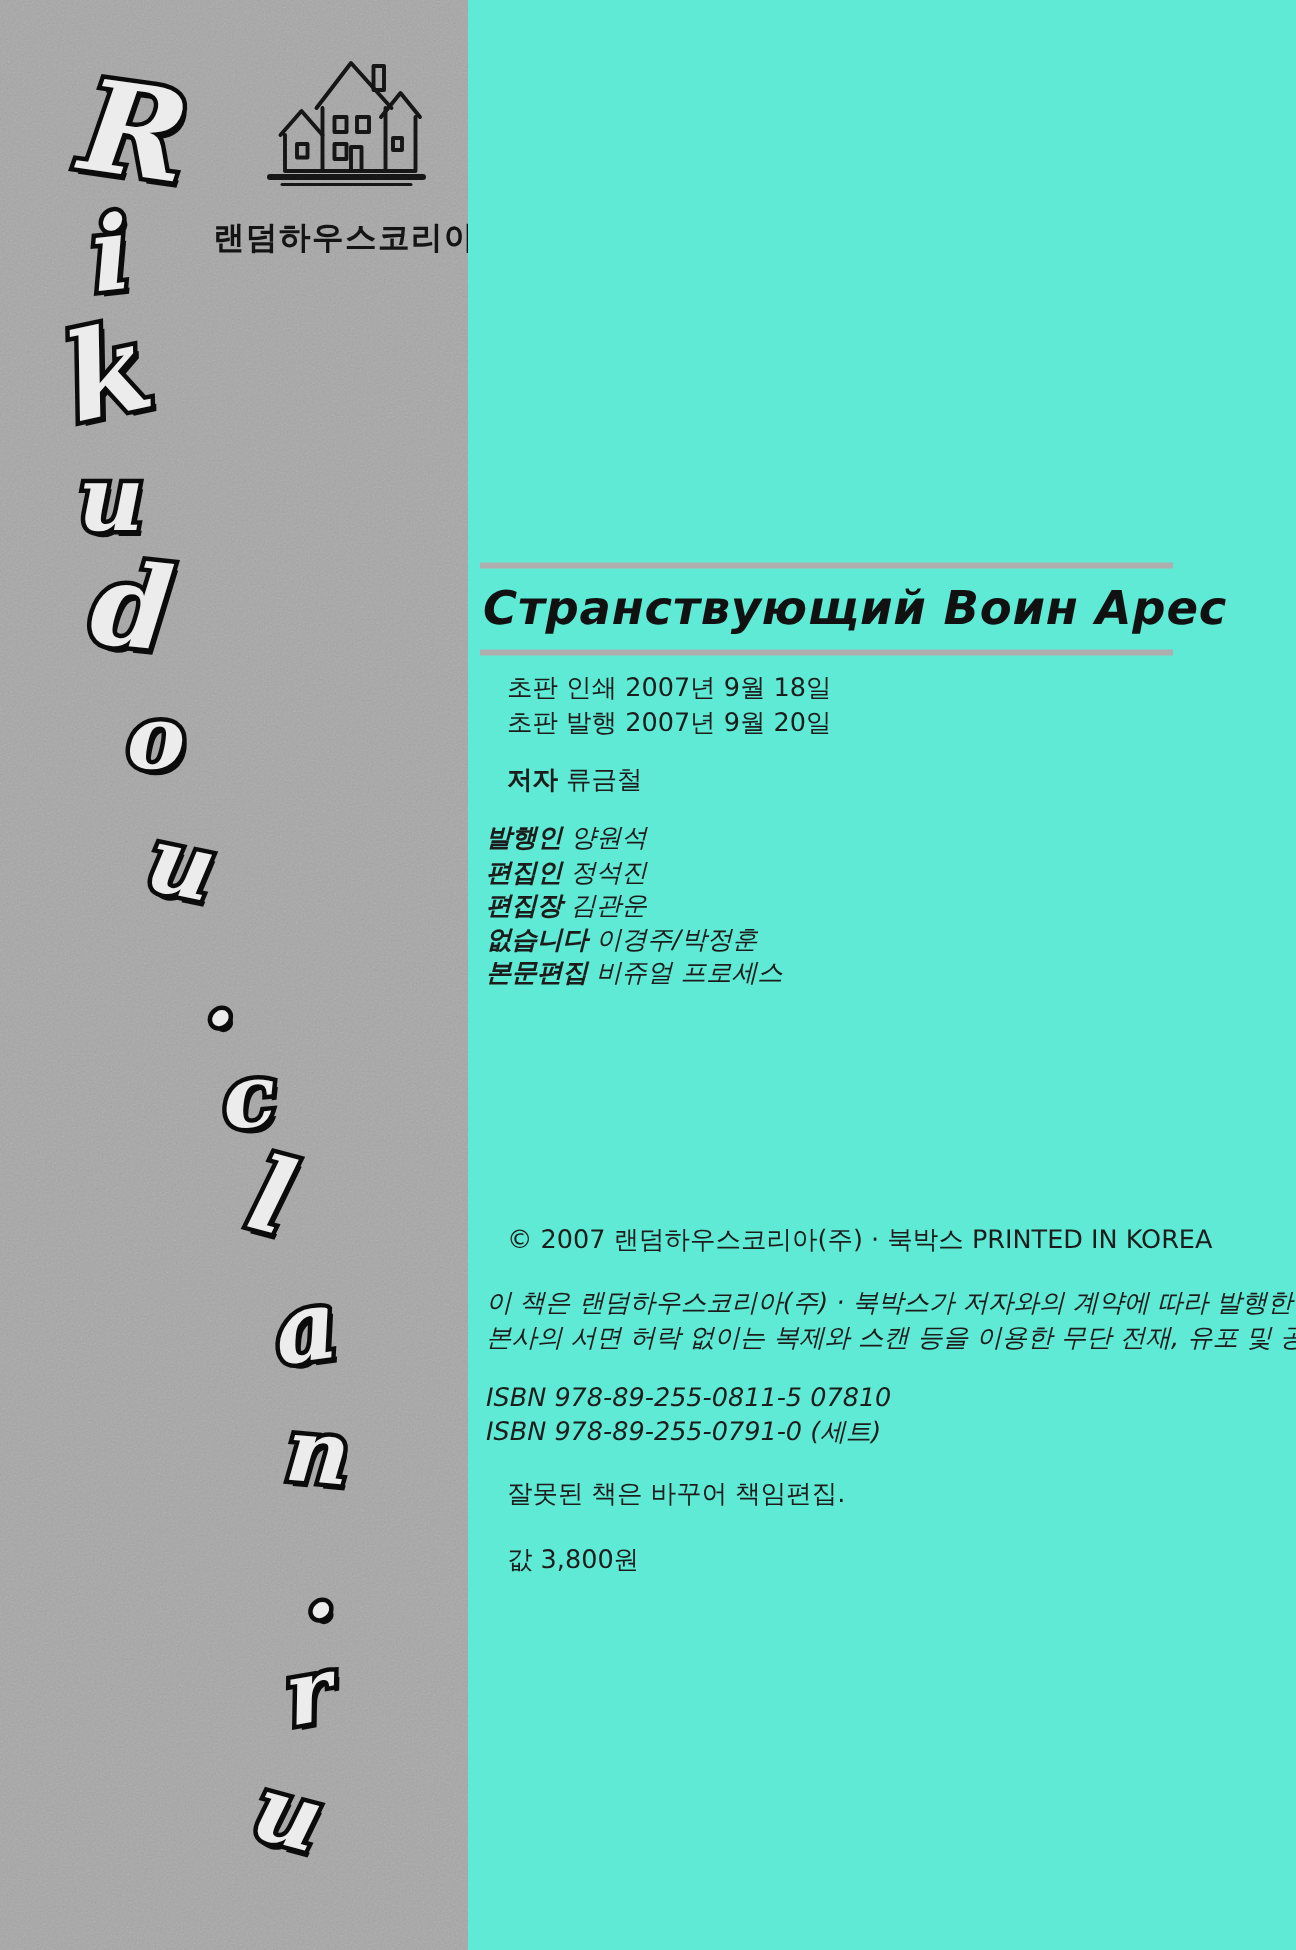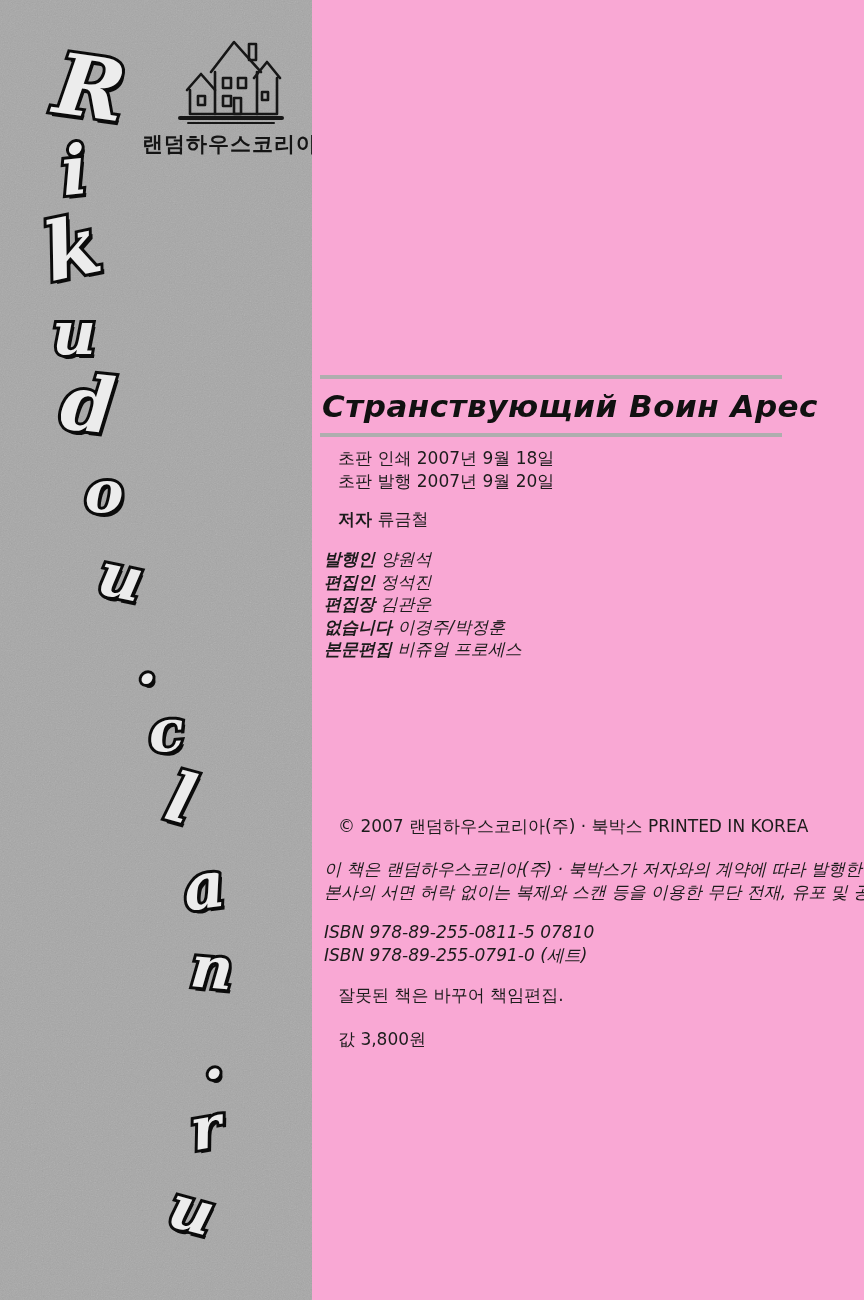--- a/index.html
+++ b/index.html
@@ -9,34 +9,34 @@
   }
   
   .left-panel{
     position:absolute;left:0;top:0;width:312px;height:1300px;
     background:#a7a7a7;overflow:hidden;
   }
   .grain{position:absolute;left:0;top:0;width:100%;height:100%;opacity:.5;}
   .logo{position:absolute;left:135px;top:34px;width:190px;text-align:center;}
   .logo svg{display:block;margin:0 auto;}
   .logo-text{
-    margin-top:0;font-weight:700;font-size:21px;letter-spacing:1px;
+    margin-top:14px;font-weight:700;font-size:21px;letter-spacing:1px;
     color:#141414;font-family:Liberation Serif, serif;white-space:nowrap;
   }
   
   .vletter{
     position:absolute;transform:translate(-50%,-50%);
     font-family:"DejaVu Serif",serif;font-weight:700;font-style:italic;
     color:#ececec;
     -webkit-text-stroke:6px #0b0b0b;paint-order:stroke fill;
     text-shadow:3px 4px 0 #0b0b0b;
     line-height:1;user-select:none;
   }
   
-  .colophon{position:absolute;left:312px;top:0;width:552px;height:1300px;background:#f9a8d4;}
+  .colophon{position:absolute;left:312px;top:0;width:552px;height:1300px;background:#5eead4;}
   .title-banner{
     position:absolute;left:8px;top:375px;width:462px;height:54px;
     border-top:4px solid #aeaeae;border-bottom:4px solid #aeaeae;
     display:flex;align-items:center;justify-content:flex-start;
   }
   .title-banner .title{
     font-family:"DejaVu Sans",sans-serif;font-weight:700;font-style:italic;
     font-size:31px;letter-spacing:.5px;white-space:nowrap;padding-left:2px;color:#111;
   }
   .tline{position:absolute;left:26px;white-space:nowrap;font-size:17px;color:#1c1c1c;}

